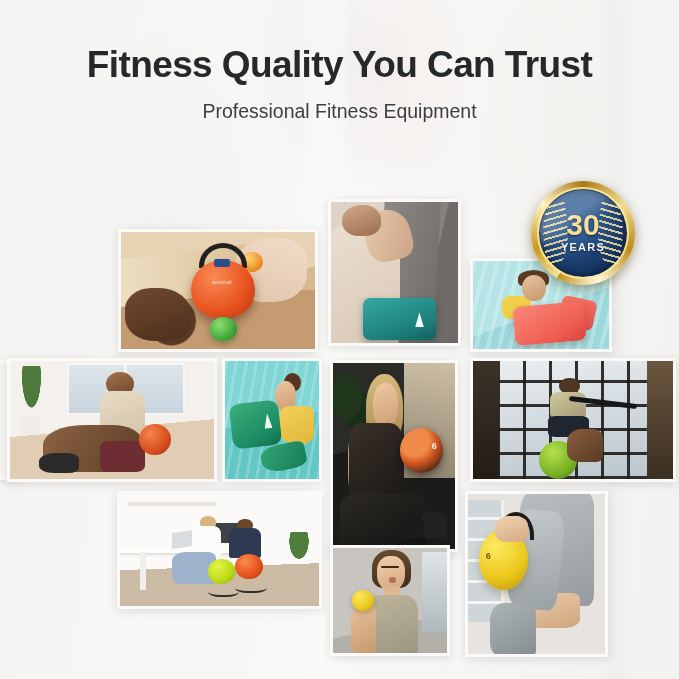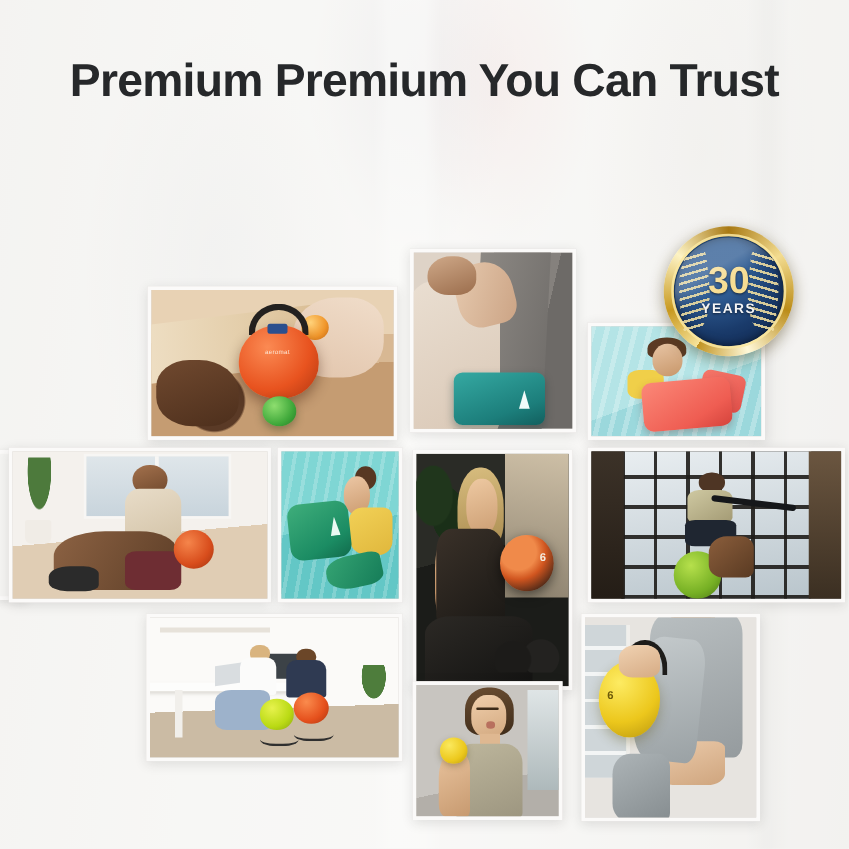--- a/index.html
+++ b/index.html
@@ -698,22 +698,23 @@
 </style>
 </head>
 <body>
 
 <div id="banner">
 
   <div class="bg-wash"></div>
   <div class="bg-veil"></div>
 
   <div class="head-block">
-    <div class="headline">Premium Premium You Can Trust</div>
+    <div class="headline">Fitness Quality You Can Trust</div>
     <div class="subhead">
+      <span class="l2">Professional Fitness Equipment</span>
     </div>
   </div>
 
   <div class="collage">
 
     <div class="t-strip ts1">
       <div class="ph"></div>
     </div>
 
     <div class="tile t1">

